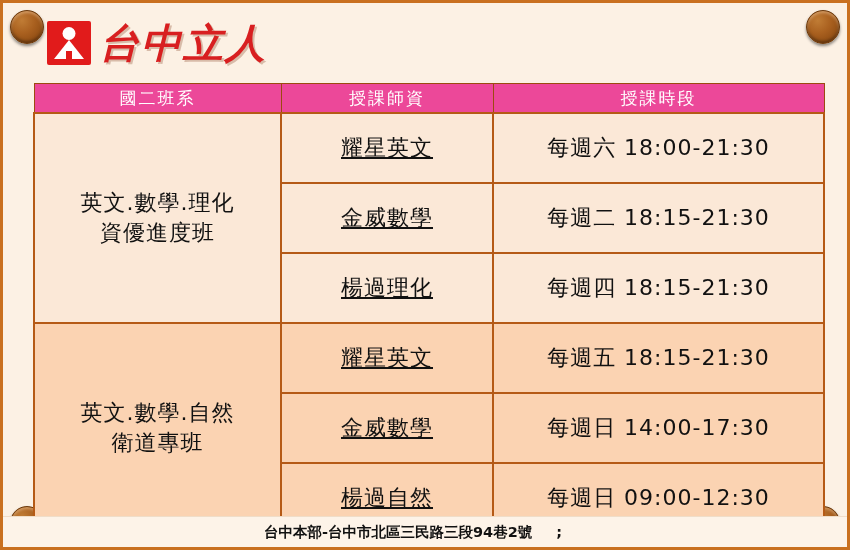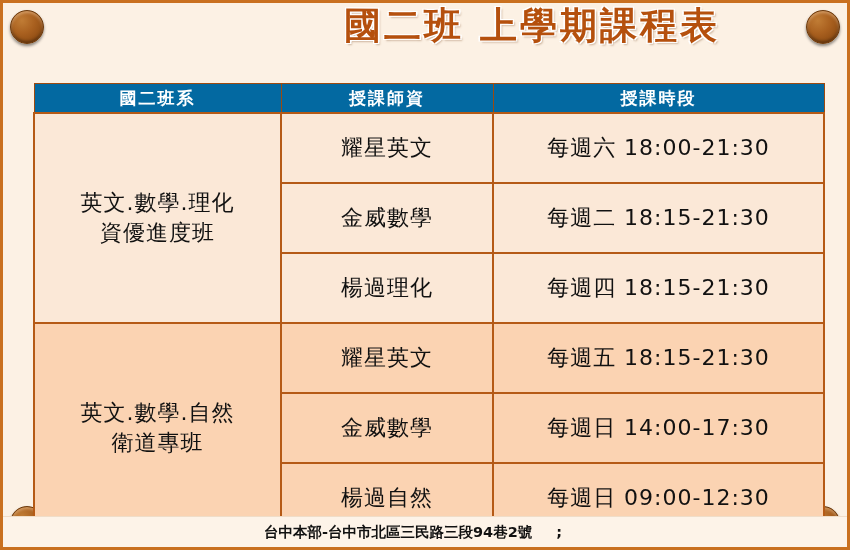--- a/index.html
+++ b/index.html
@@ -78,42 +78,42 @@
       2px 2px 2px rgba(120,70,30,.35);
     white-space:nowrap;
   }
 
   
   #schedule{
     position:absolute;left:30px;top:80px;width:790px;
     border-collapse:collapse;table-layout:fixed;
   }
   #schedule th{
-    background:#0369a1;color:#ffffff;
-    font-size:17px;font-weight:bold;letter-spacing:2px;
+    background:#ec4899;color:#ffffff;
+    font-size:17px;font-weight:normal;letter-spacing:2px;
     height:28px;padding:0;
     border:1px solid #9c4a10;
     text-align:center;
   }
   #schedule td{
     border:2px solid #b55a16;
     text-align:center;padding:0;
     font-size:22px;color:#111;
     letter-spacing:1px;
   }
   col.c-course{width:247px;}
   col.c-teacher{width:212px;}
   col.c-time{width:331px;}
 
   tr.g0 td{background:#fbe8d7;height:68px;}
   tr.g1 td{background:#fbd3b2;height:68px;}
   td.course{
     font-size:22px;line-height:1.35;letter-spacing:0.5px;
   }
-  td.teacher{font-size:22px;}
+  td.teacher{font-size:22px;text-decoration:underline;}
   td.time{font-size:24px;letter-spacing:0.5px;}
 
   
   #footer{
     position:absolute;left:0;bottom:0;width:100%;height:30px;
     background:#fdf3e8;
     display:flex;align-items:center;justify-content:center;
     font-size:14.5px;font-weight:bold;color:#111;
     letter-spacing:0px;white-space:nowrap;
     border-top:1px solid #f0ddc8;
@@ -125,23 +125,30 @@
 
 <div id="poster">
 
   <div class="screw tl"></div>
   <div class="screw tr"></div>
   <div class="screw bl"></div>
   <div class="screw br"></div>
 
   <div id="header">
 
+    <div id="logo-wrap">
+      <div id="logo-mark">
+        <span class="head"></span>
+        <span class="body"></span>
+        <span class="leg"></span>
+      </div>
+      <div id="logo-text">台中立人</div>
+    </div>
 
     <div id="title-block">
-      <div id="main-title">國二班 上學期課程表</div>
     </div>
 
   </div>
 
   <table id="schedule">
     <colgroup>
       <col class="c-course">
       <col class="c-teacher">
       <col class="c-time">
     </colgroup>

